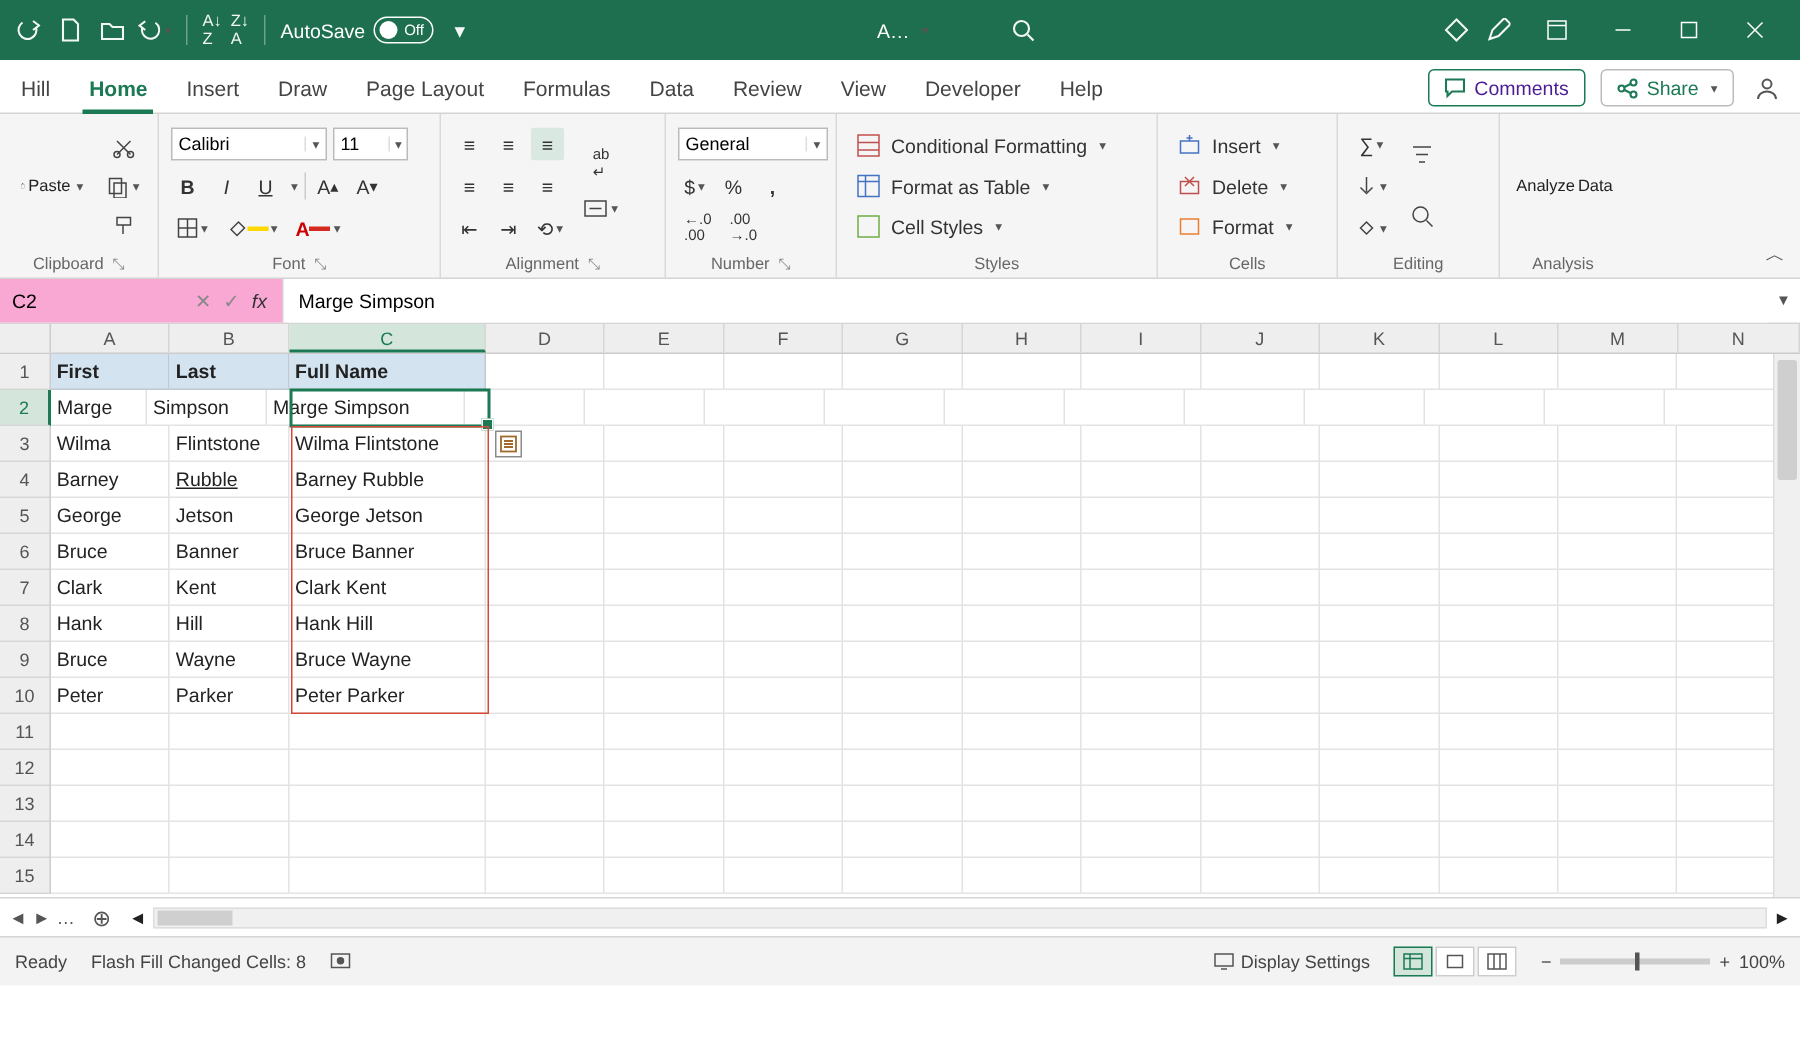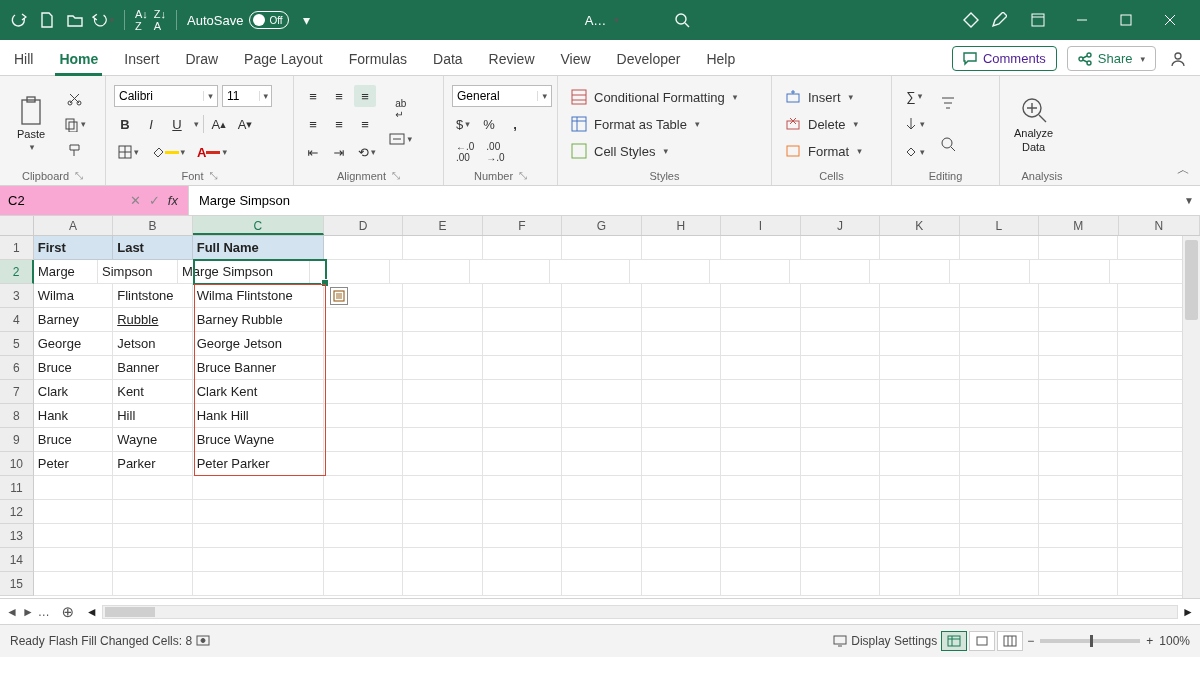--- a/index.html
+++ b/index.html
@@ -31,21 +31,21 @@
 
 .ribbon { background:#f5f5f5; border-bottom:1px solid #d4d4d4; height:110px; display:flex; position:relative;}
 .group { border-right:1px solid #d9d9d9; padding:4px 8px 2px; display:flex; flex-direction:column;}
 .group .controls { flex:1; display:flex; gap:6px;}
 .group .label { font-size:11px; color:#666; text-align:center; padding:2px 0 1px; display:flex; justify-content:center; gap:6px; align-items:center;}
 .group .label .launcher { font-size:10px; color:#888; cursor:pointer;}
 .col { display:flex; flex-direction:column; gap:4px; justify-content:center;}
 .row { display:flex; gap:4px; align-items:center;}
 .rbtn { min-width:22px; height:22px; display:flex; align-items:center; justify-content:center; cursor:pointer; color:#333; border:1px solid transparent; padding:0 3px; font-size:13px; border-radius:2px;}
 .rbtn svg { stroke:#444; }
-.rbtnlg { display:flex; flex-direction:column; align-items:center; justify-content:center; gap:2px; padding:4px 6px; cursor:pointer; min-width:46px;}
+.rbtnlg { display:flex; flex-direction:row; align-items:center; justify-content:center; gap:2px; padding:4px 6px; cursor:pointer; min-width:46px;}
 .combo { display:flex; align-items:center; border:1px solid #bbb; background:#fff; height:22px;}
 .combo input { border:0; outline:0; padding:0 4px; font-size:12px; width:100%; background:transparent;}
 .combo .drop { width:16px; text-align:center; font-size:9px; color:#555; cursor:pointer; border-left:1px solid #ddd;}
 .wide-btn { display:flex; align-items:center; gap:6px; padding:2px 4px; cursor:pointer; font-size:13px; color:#333; height:24px; white-space:nowrap;}
 .wide-btn .ic { width:18px; height:18px; display:flex; align-items:center; justify-content:center;}
 .caret { font-size:9px; color:#555; margin-left:2px;}
 .ribbon .collapse { position:absolute; right:10px; bottom:6px; font-size:13px; color:#555; cursor:pointer;}
 
 
 .fbar { height:30px; display:flex; align-items:stretch; border-bottom:1px solid #d4d4d4;}
@@ -82,21 +82,21 @@
 .sheetbar .nav span { cursor:pointer;}
 .sheet-tabs { display:flex; height:100%; overflow:hidden;}
 .sheet-tab { padding:0 12px; border-right:1px solid #d4d4d4; line-height:26px; cursor:pointer; white-space:nowrap; color:#444; background:#f6f6f6;}
 .sheet-tab.active { background:#fff; font-weight:600; color:#1b7a54; border-bottom:2px solid #1b7a54;}
 .sheetbar .add { width:24px; text-align:center; cursor:pointer; font-size:15px; color:#555;}
 .sheetbar .hscroll { flex:1; display:flex; align-items:center; gap:4px; padding:0 6px;}
 .sheetbar .hscroll .track { flex:1; height:14px; background:#f0f0f0; border:1px solid #ddd; position:relative;}
 .sheetbar .hscroll .thumb { position:absolute; left:2px; top:1px; bottom:1px; width:50px; background:#cfcfcf;}
 
 
-.statusbar { height:24px; background:#f3f3f3; border-top:1px solid #d4d4d4; display:flex; align-items:center; font-size:12px; color:#444; padding:16px 10px; gap:4px;}
+.statusbar { height:24px; background:#f3f3f3; border-top:1px solid #d4d4d4; display:flex; align-items:center; font-size:12px; color:#444; padding:16px 10px; gap:16px;}
 .statusbar .spacer { flex:1;}
 .statusbar .views { display:flex; gap:2px;}
 .statusbar .vbtn { width:26px; height:20px; border:1px solid #ccc; display:flex; align-items:center; justify-content:center; cursor:pointer; background:#fff;}
 .statusbar .vbtn.on { background:#d4e6dc; border-color:#1b7a54;}
 .zoom { display:flex; align-items:center; gap:6px;}
 .zoom .slider { width:100px; height:4px; background:#ccc; position:relative;}
 .zoom .slider::after { content:""; position:absolute; left:50%; top:-4px; width:3px; height:12px; background:#555;}
 </style>
 </head>
 <body>

